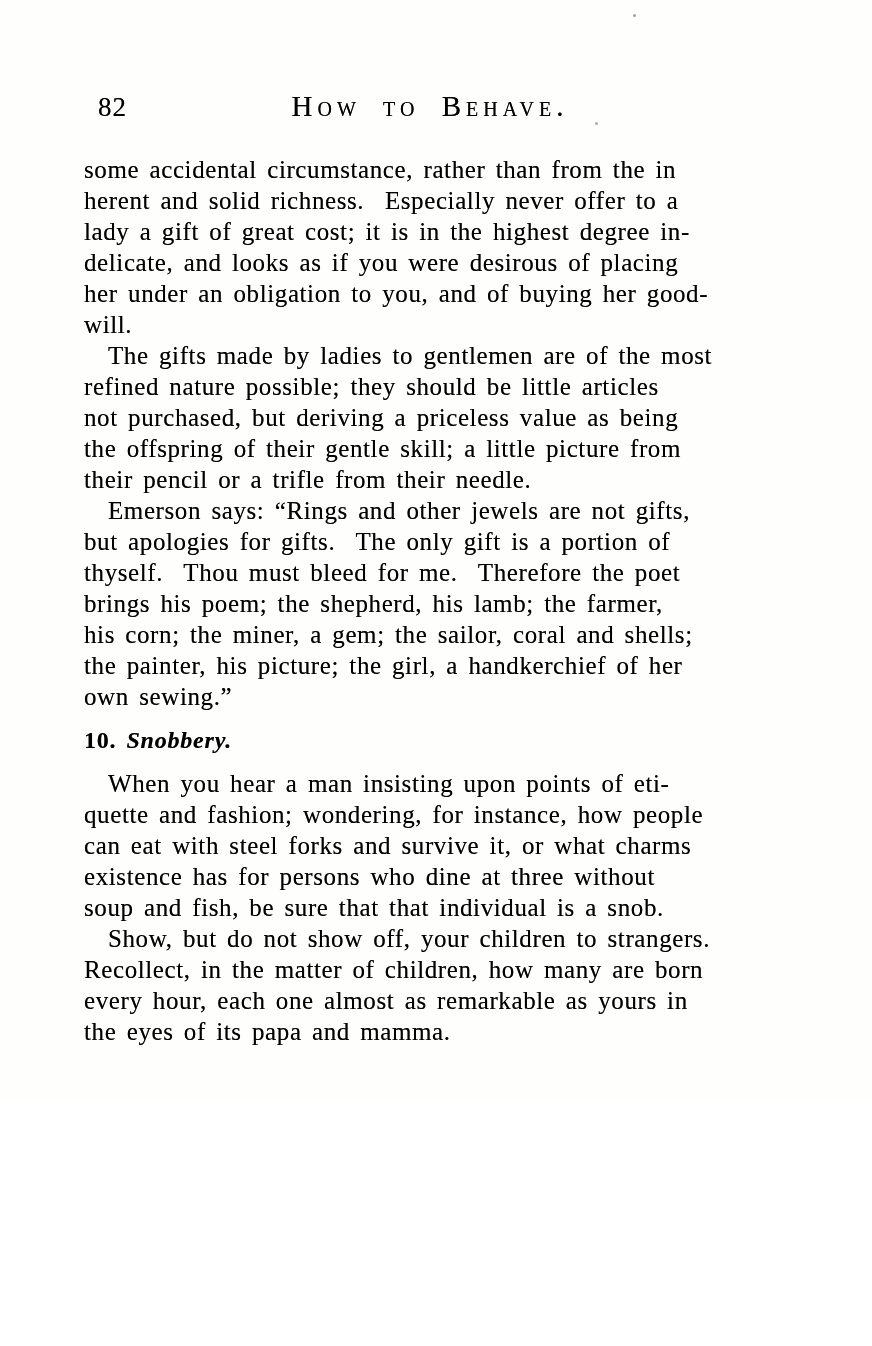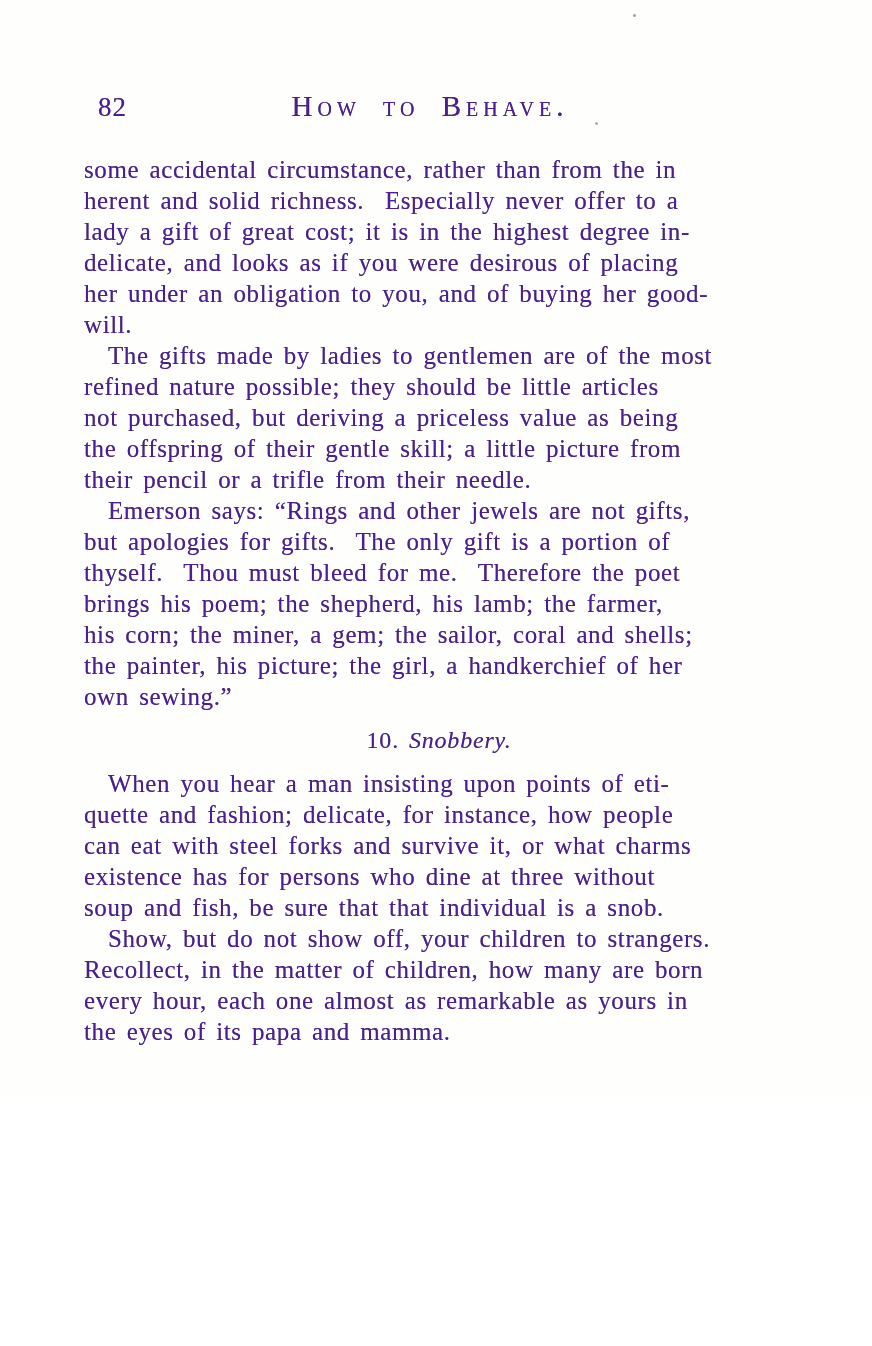--- a/index.html
+++ b/index.html
@@ -6,21 +6,21 @@
     margin: 0;
     padding: 0;
     background: #ffffff;
   }
   .page {
     position: relative;
     width: 872px;
     height: 1098px;
     background: #fefefd;
     overflow: hidden;
-    color: #4c1d95;
+    color: #000000;
     font-family: "Liberation Serif", "DejaVu Serif", serif;
   }
 
   
   .page-header {
     position: relative;
     margin-top: 90px;
     height: 32px;
   }
   .page-number {
@@ -55,23 +55,22 @@
     margin: 0;
     white-space: pre-wrap;
     text-align: justify;
   }
   .para.indented {
     text-indent: 24px;
   }
   .section-heading {
     margin: 13px 0 12px 0;
     font-size: 24px;
-    font-weight: normal;
+    font-weight: bold;
     line-height: 31px;
-    text-align: center;
     letter-spacing: 0.8px;
   }
   .section-heading .heading-title {
     font-style: italic;
     margin-left: 10px;
   }
 
   
   .squiggle {
     position: absolute;
@@ -126,21 +125,21 @@
 but apologies for gifts.  The only gift is a portion of
 thyself.  Thou must bleed for me.  Therefore the poet
 brings his poem; the shepherd, his lamb; the farmer,
 his corn; the miner, a gem; the sailor, coral and shells;
 the painter, his picture; the girl, a handkerchief of her
 own sewing.”</p>
 
     <h3 class="section-heading"><span class="heading-number">10.</span><span class="heading-title">Snobbery.</span></h3>
 
     <p class="para indented">When you hear a man insisting upon points of eti-
-quette and fashion; delicate, for instance, how people
+quette and fashion; wondering, for instance, how people
 can eat with steel forks and survive it, or what charms
 existence has for persons who dine at three without
 soup and fish, be sure that that individual is a snob.</p>
 
 
     <p class="para indented">Show, but do not show off, your children to strangers.
 Recollect, in the matter of children, how many are born
 every hour, each one almost as remarkable as yours in
 the eyes of its papa and mamma.</p>
   </main>

